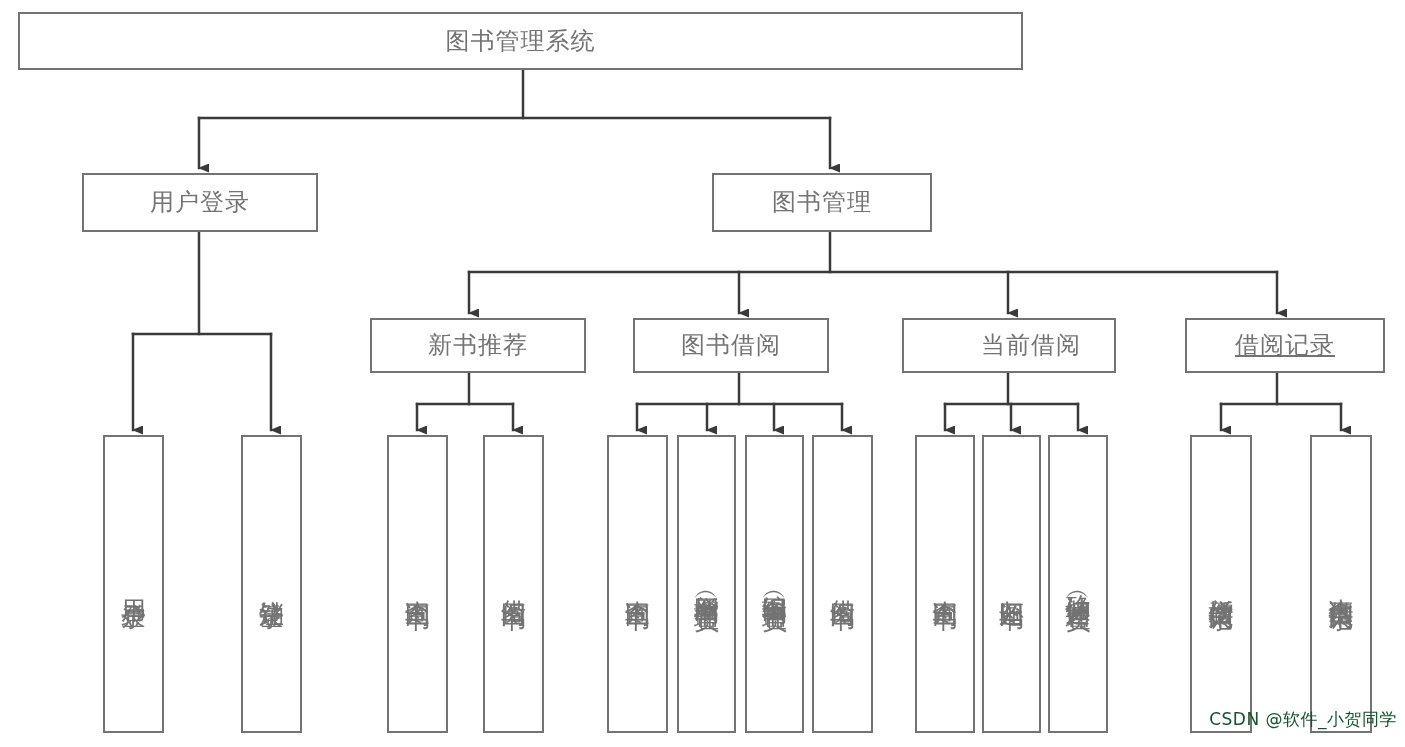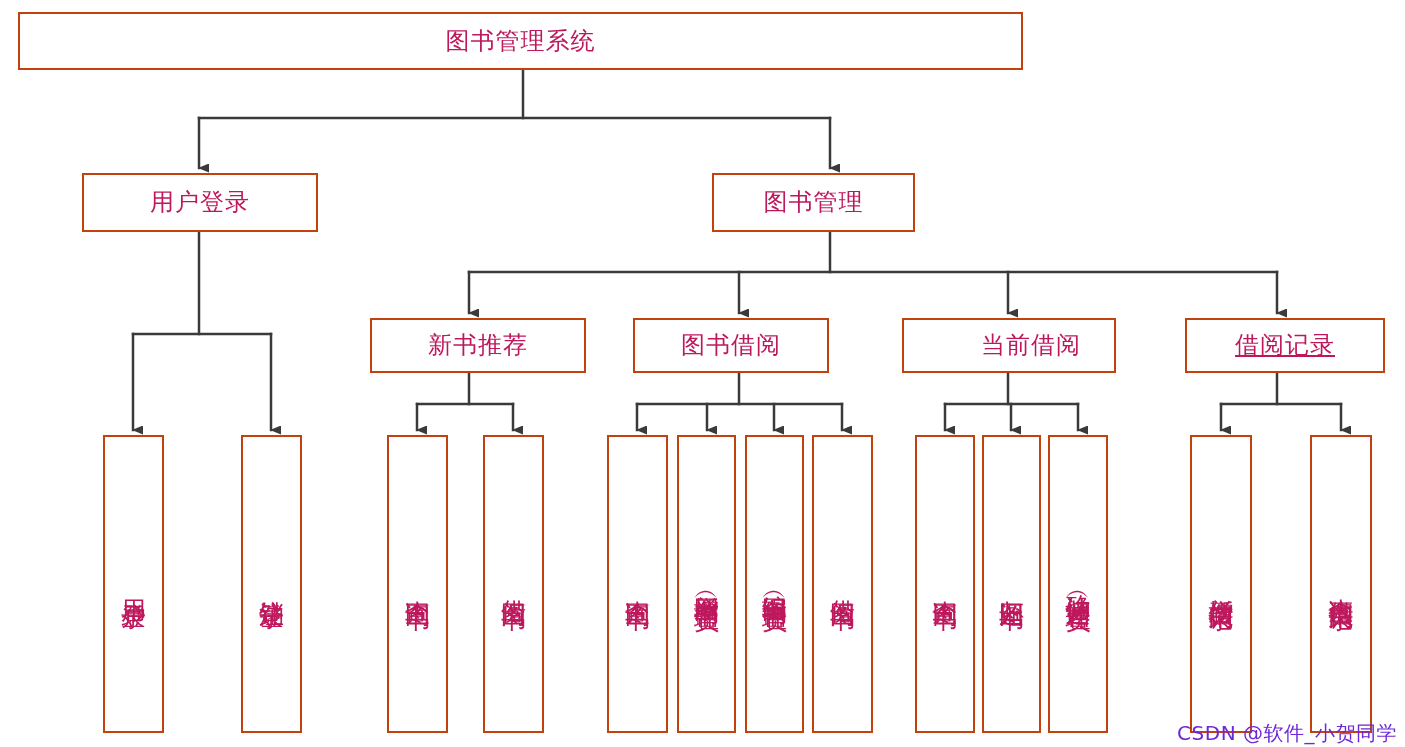--- a/index.html
+++ b/index.html
@@ -21,26 +21,26 @@
     position: absolute;
     left: 0;
     top: 0;
     width: 1405px;
     height: 747px;
     pointer-events: none;
   }
   .node-box {
     position: absolute;
     box-sizing: border-box;
-    border: 2px solid #c2410c;
+    border: 2px solid #737373;
     background: #ffffff;
     display: flex;
     align-items: center;
     justify-content: center;
-    color: #be185d;
+    color: #737373;
   }
   .node-box.horizontal {
     font-size: 24px;
     line-height: 1.1;
     letter-spacing: 1px;
   }
   .node-box.vertical {
     writing-mode: vertical-rl;
     text-orientation: upright;
     font-size: 25px;
@@ -56,23 +56,23 @@
     white-space: pre-wrap;
     text-align: center;
   }
   .node-box.vertical .node-label {
     writing-mode: vertical-rl;
     text-orientation: upright;
   }
   #watermark {
     position: absolute;
     right: 8px;
-    bottom: 0;
-    font-size: 20px;
-    color: #6d28d9;
+    bottom: 16px;
+    font-size: 17px;
+    color: #14532d;
     letter-spacing: 0.5px;
     white-space: nowrap;
     user-select: none;
   }
 </style>
 </head>
 <body>
 
 <div id="diagram-root">
 
@@ -138,21 +138,21 @@
     </g>
   </svg>
 
   <div class="node-box horizontal" style="left:18px; top:12px; width:1005px; height:58px;">
     <span class="node-label">图书管理系统</span>
   </div>
 
   <div class="node-box horizontal" style="left:82px; top:173px; width:236px; height:59px;">
     <span class="node-label">用户登录</span>
   </div>
-  <div class="node-box horizontal" style="left:712px; top:173px; width:203px; height:59px;justify-content:center;">
+  <div class="node-box horizontal" style="left:712px; top:173px; width:220px; height:59px;justify-content:center;">
     <span class="node-label">图书管理</span>
   </div>
 
   <div class="node-box horizontal" style="left:370px; top:318px; width:216px; height:55px;font-family:Liberation Serif, serif;">
     <span class="node-label">新书推荐</span>
   </div>
   <div class="node-box horizontal" style="left:633px; top:318px; width:196px; height:55px;">
     <span class="node-label">图书借阅</span>
   </div>
   <div class="node-box horizontal" style="left:902px; top:318px; width:214px; height:55px;padding-left:44px;">

